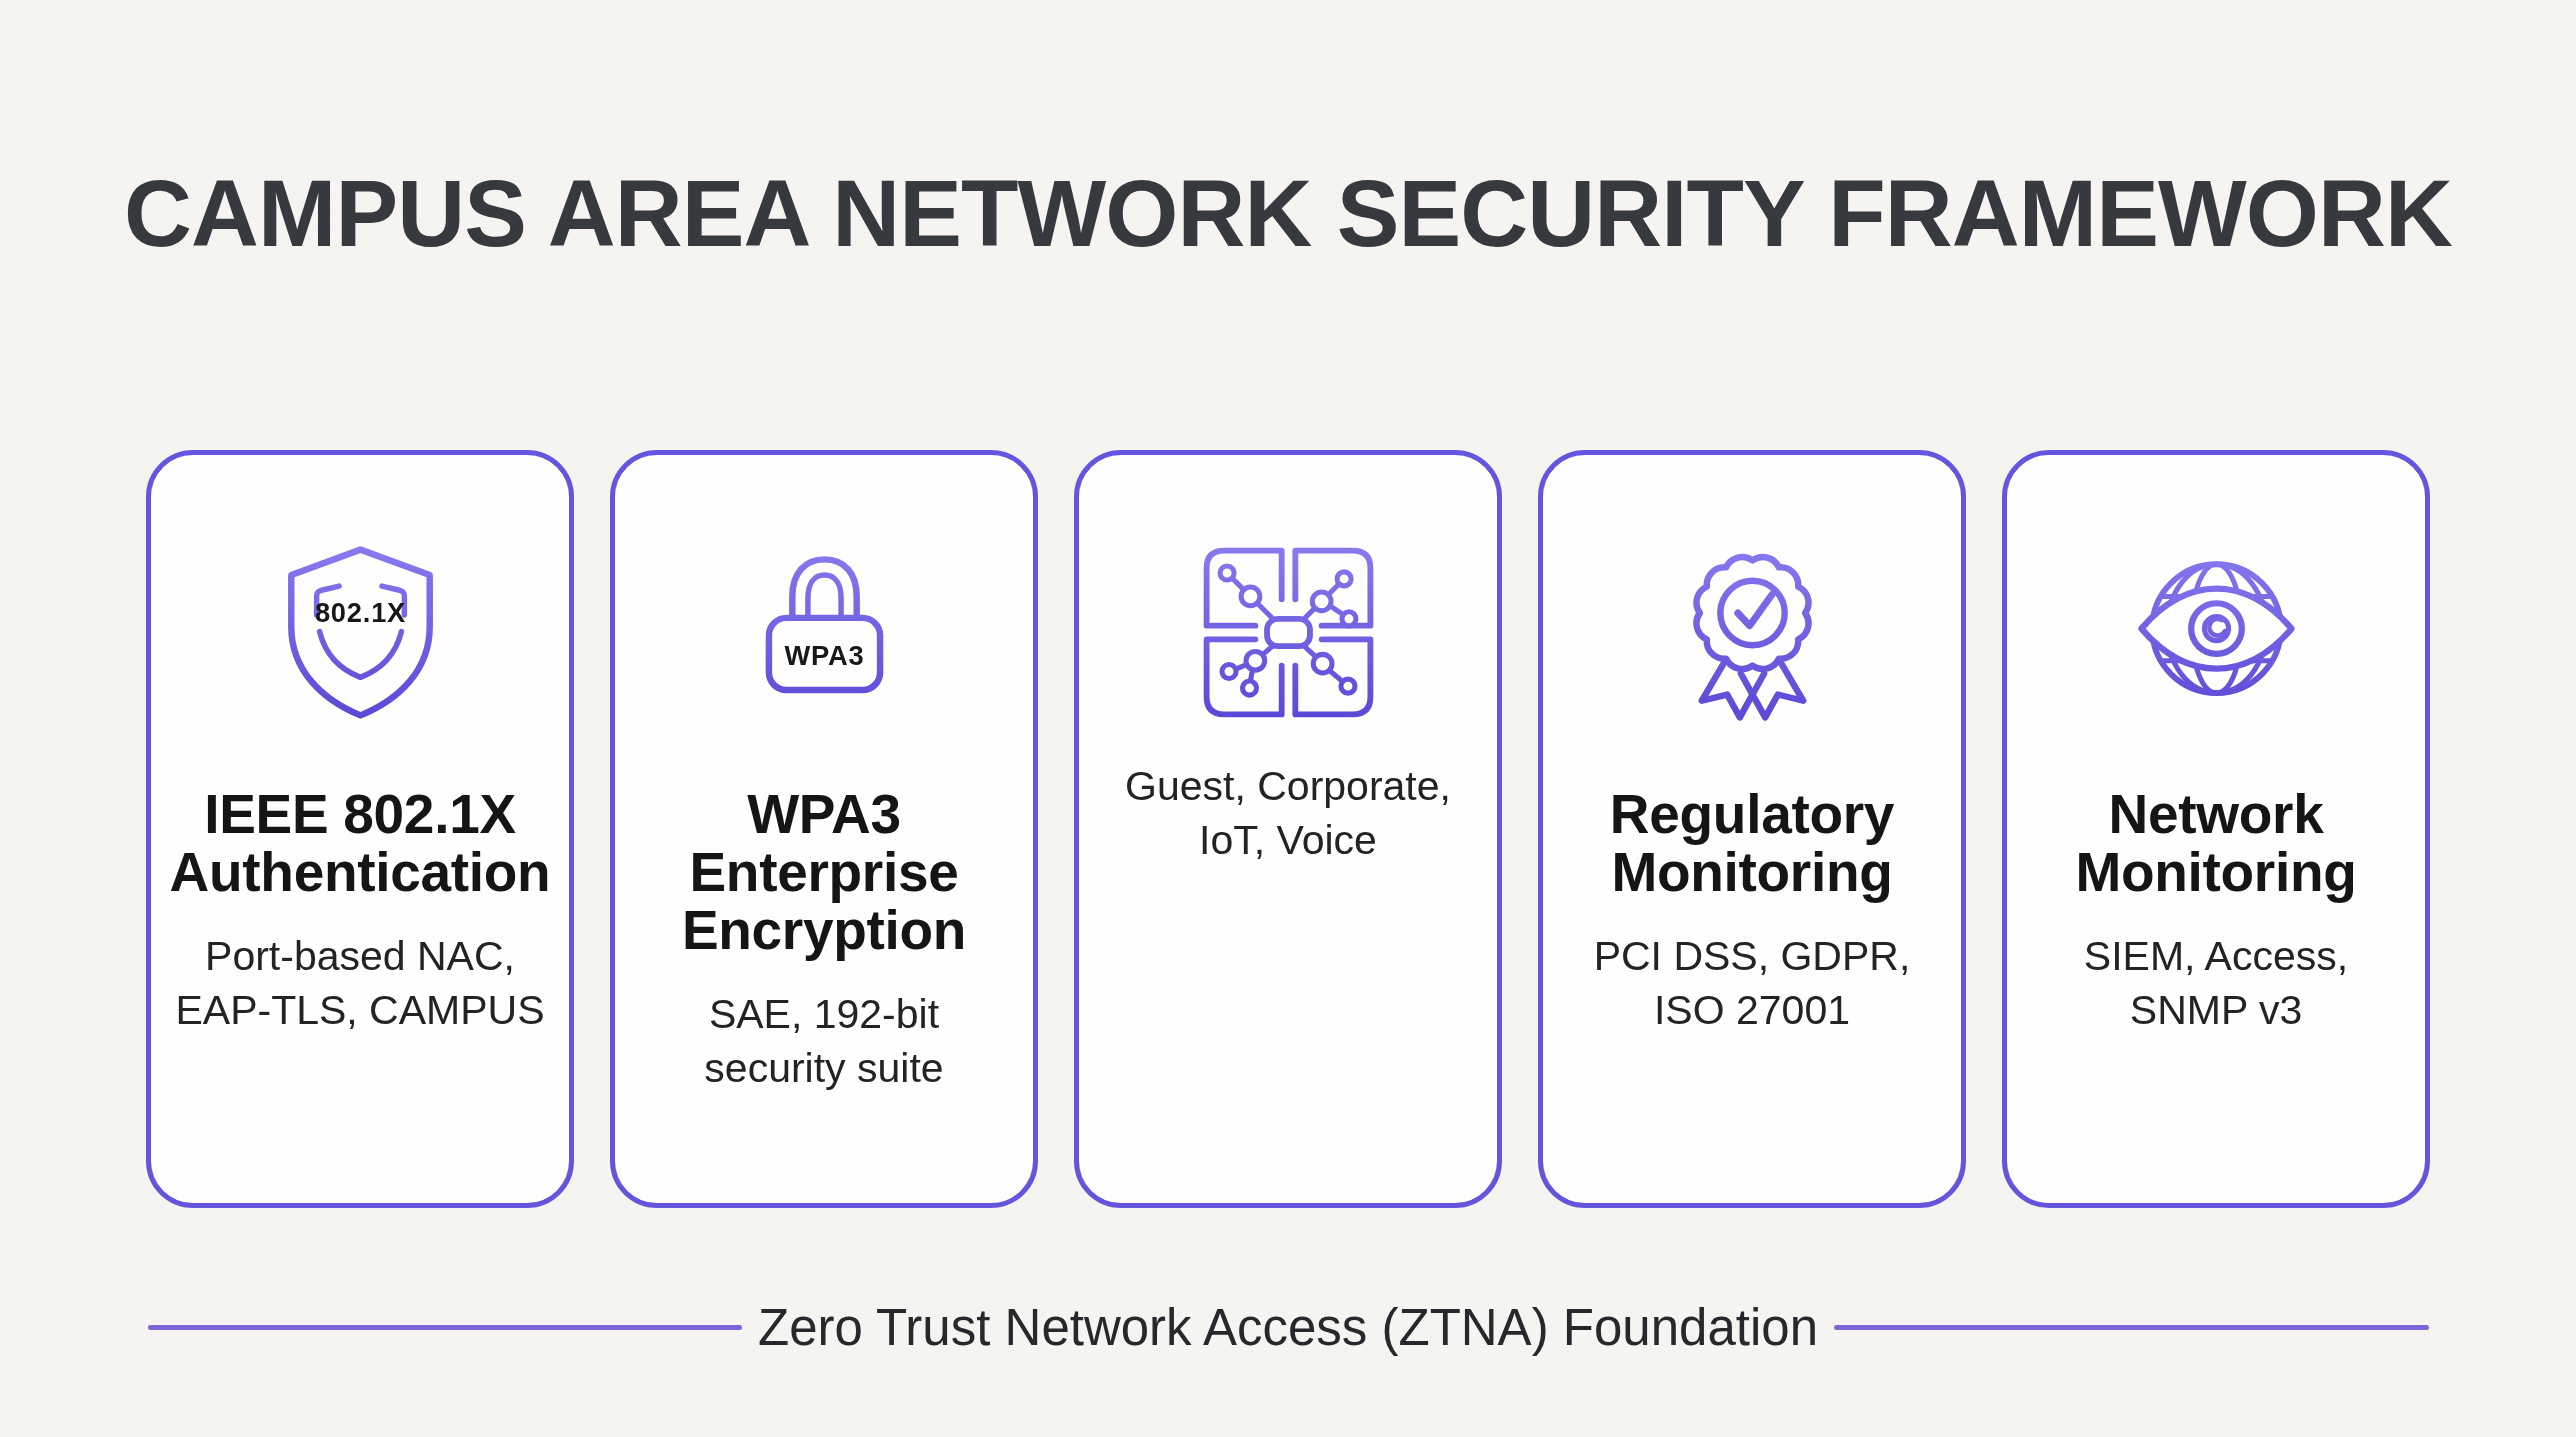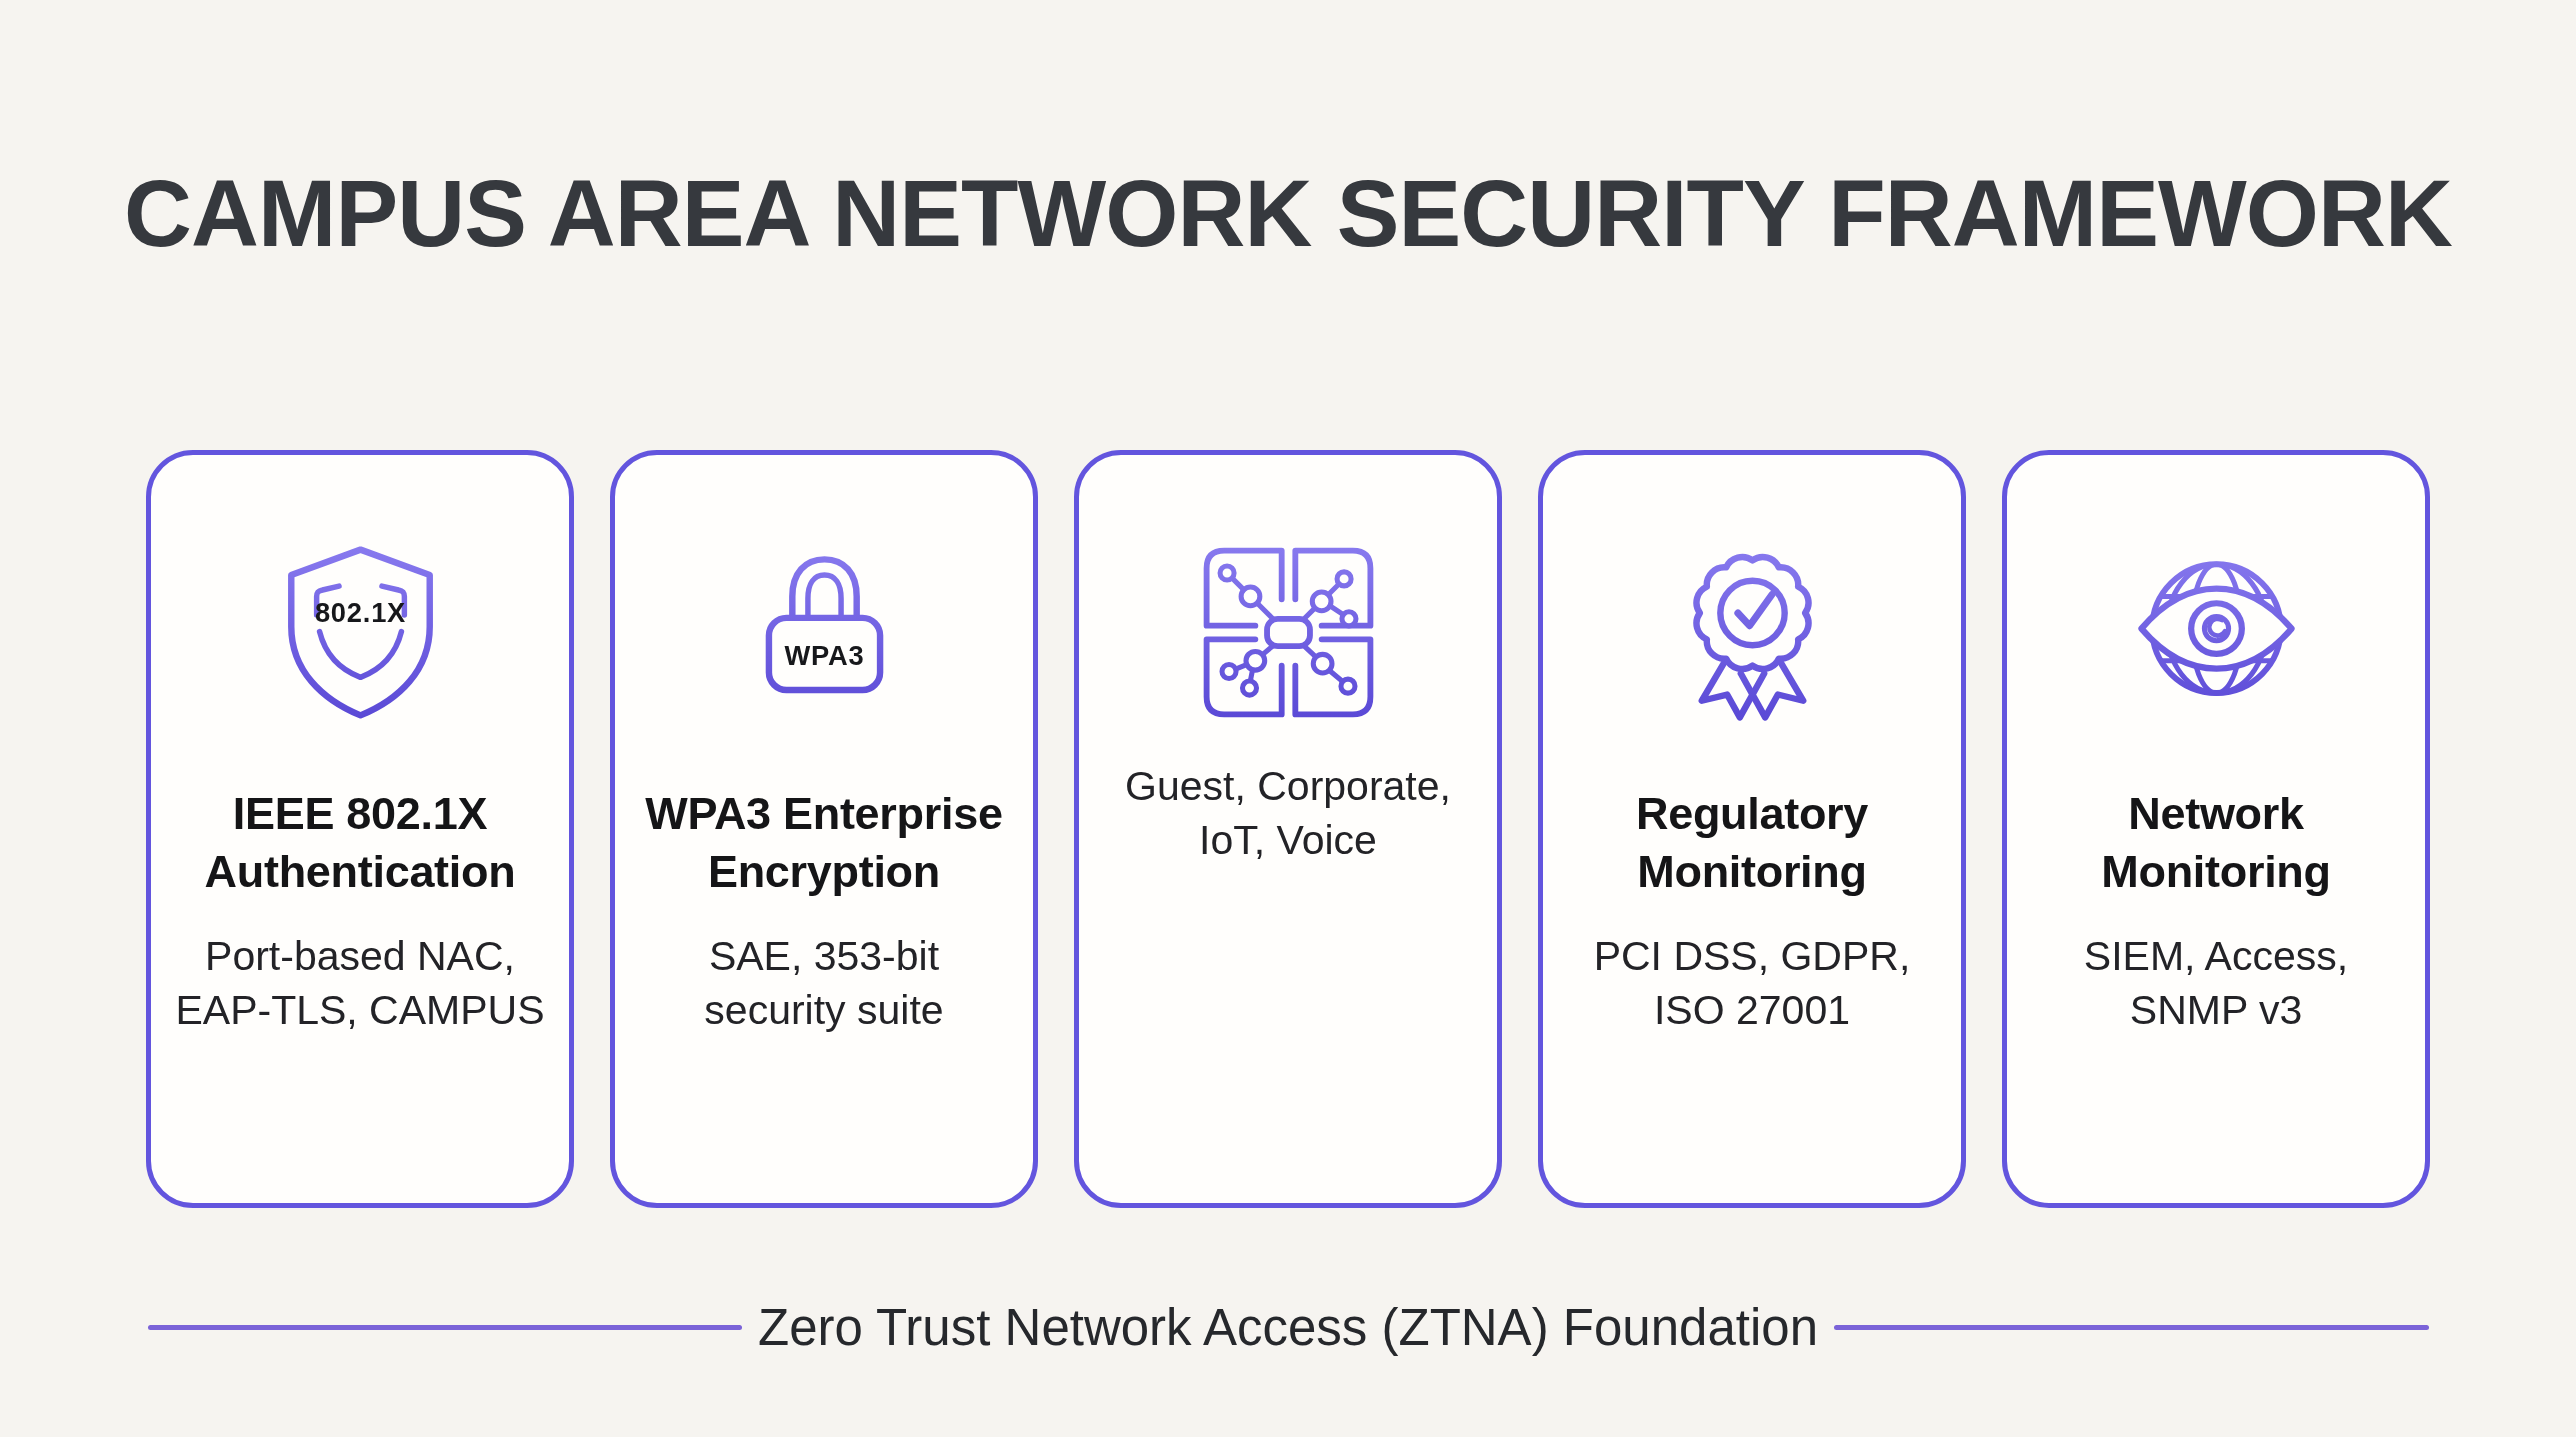--- a/index.html
+++ b/index.html
@@ -37,21 +37,21 @@
     display:flex;flex-direction:column;align-items:center;
     padding-top:79px;
   }
   .icon-wrap{
     width:195px;height:197px;
     display:flex;align-items:center;justify-content:center;
   }
   .icon-wrap svg{width:195px;height:195px;display:block;}
   .card-title{
     margin-top:54px;
-    font-size:45px;line-height:58px;
+    font-size:55px;line-height:58px;
     font-weight:700;
     color:#151517;
     text-align:center;
     white-space:pre-line;
     letter-spacing:-0.3px;
   }
   .card-sub{
     margin-top:28px;
     font-size:41px;line-height:54px;
     font-weight:400;
@@ -121,21 +121,21 @@
           <g fill="none" stroke="url(#g2)" stroke-width="3.3" stroke-linecap="round" stroke-linejoin="round">
             <path d="M33.5 42.5 L33.5 31.5 C33.5 19.5 40 12.5 50 12.5 C60 12.5 66.5 19.5 66.5 31.5 L66.5 42.5"></path>
             <path d="M41.5 42.5 L41.5 32.5 C41.5 25 44.5 20.5 50 20.5 C55.5 20.5 58.5 25 58.5 32.5 L58.5 42.5" stroke-width="2.8"></path>
             <rect x="21.5" y="42.5" width="57" height="37" rx="9"></rect>
           </g>
           <text class="icon-label" x="50" y="66.5" text-anchor="middle" font-size="14" font-weight="700" fill="#17181b" letter-spacing="0.4">WPA3</text>
         </svg>
       </div>
       <div class="card-title">WPA3 Enterprise
 Encryption</div>
-      <div class="card-sub">SAE, 353-bit
+      <div class="card-sub">SAE, 192-bit
 security suite</div>
     </div>
 
     <div class="card">
       <div class="icon-wrap">
         <svg viewBox="0 0 100 100">
           <defs>
             <linearGradient id="g3" x1="0" y1="0" x2="0" y2="100" gradientUnits="userSpaceOnUse">
               <stop offset="0" stop-color="#8b7df0"></stop>
                 <stop offset="1" stop-color="#5746d4"></stop>

